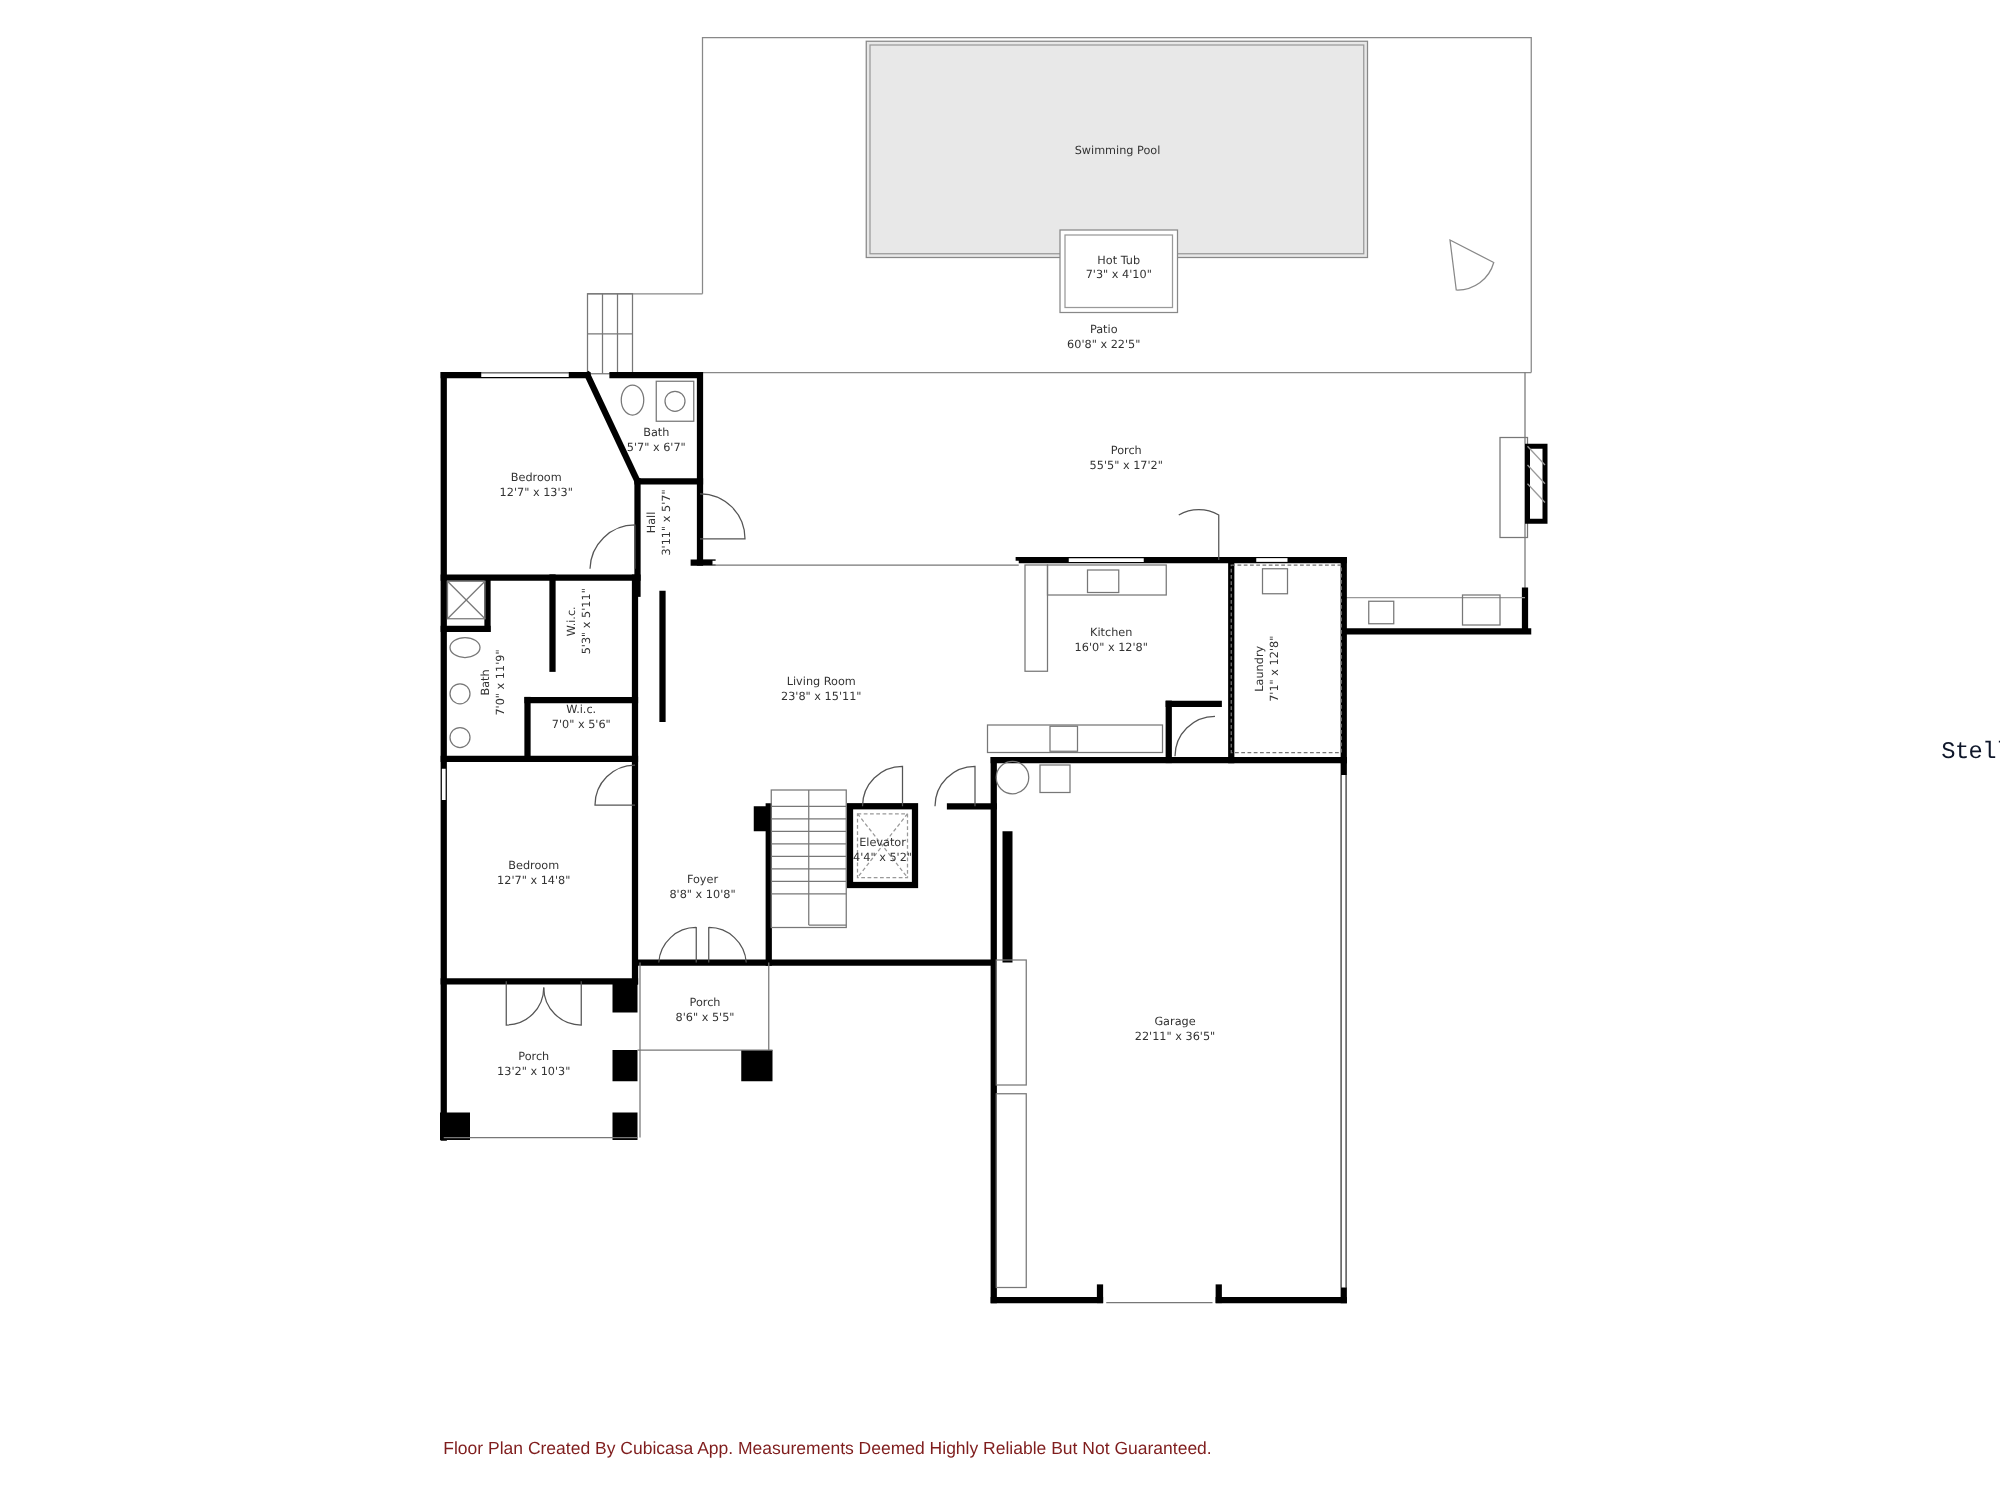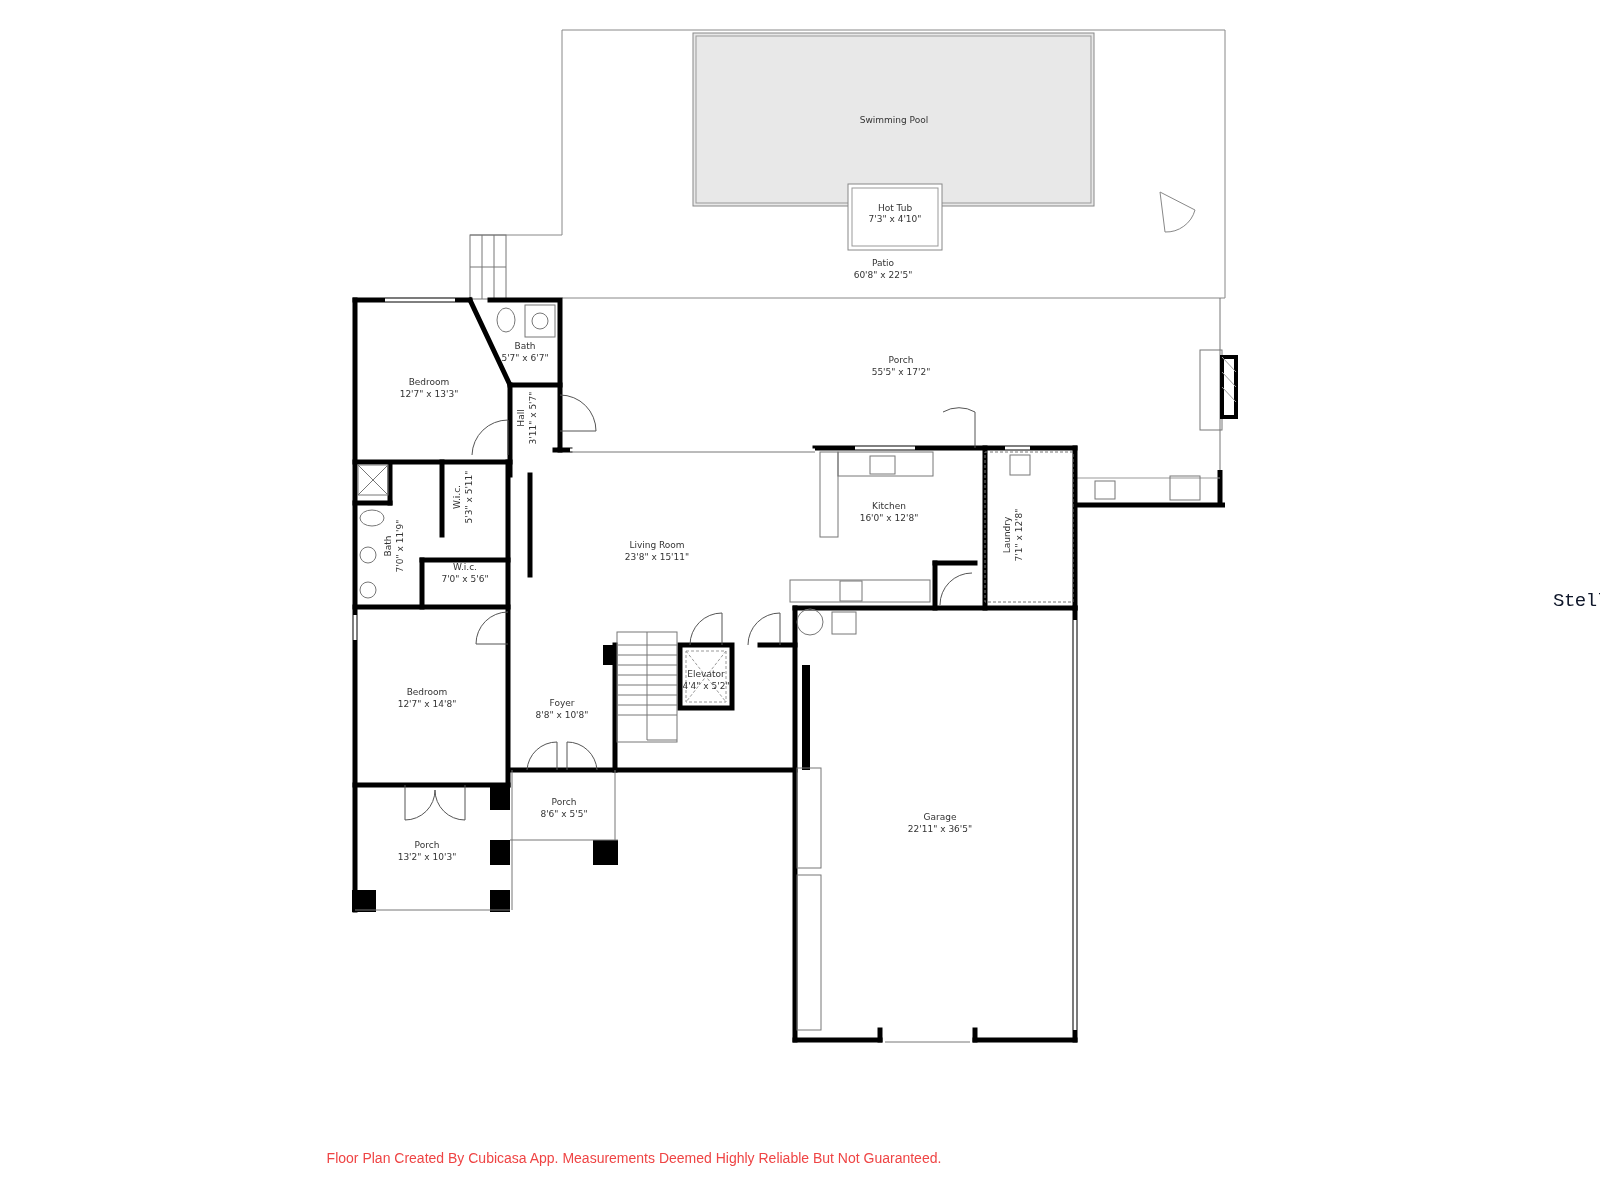--- a/index.html
+++ b/index.html
@@ -1,19 +1,19 @@
 <!DOCTYPE html>
 <html><head>
 <meta charset="utf-8">
 <style>
   html, body { margin:0; padding:0; background:#ffffff; }
   body { width:1600px; height:1200px; position:relative; overflow:hidden; font-family:"DejaVu Sans", sans-serif; }
   #plan { position:absolute; left:0; top:0; }
   .lbl { font-family:"DejaVu Sans", sans-serif; font-size:9px; fill:#333; text-anchor:middle; }
-  .caption { position:absolute; left:0; width:1268px; top:1150px; text-align:center; font-family:"Liberation Sans", sans-serif; font-size:14px; color:#ef4444; }
+  .caption { position:absolute; left:0; width:1268px; top:1150px; text-align:center; font-family:"Liberation Sans", sans-serif; font-size:14px; color:#7f1d1d;padding-left:28px; }
   .watermark { position:absolute; left:1553px; top:590px; font-family:Liberation Mono, monospace; font-size:19px; color:#0f172a; letter-spacing:-0.5px; }
 </style>
 </head>
 <body>
 
 <svg id="plan" width="1600" height="1200" viewBox="0 0 1600 1200" xmlns="http://www.w3.org/2000/svg">
 
   <g fill="none" stroke="#888" stroke-width="1">
     <polyline points="562,235 562,30 1225,30 1225,298"></polyline>
     <line x1="470" y1="235" x2="562" y2="235"></line>

